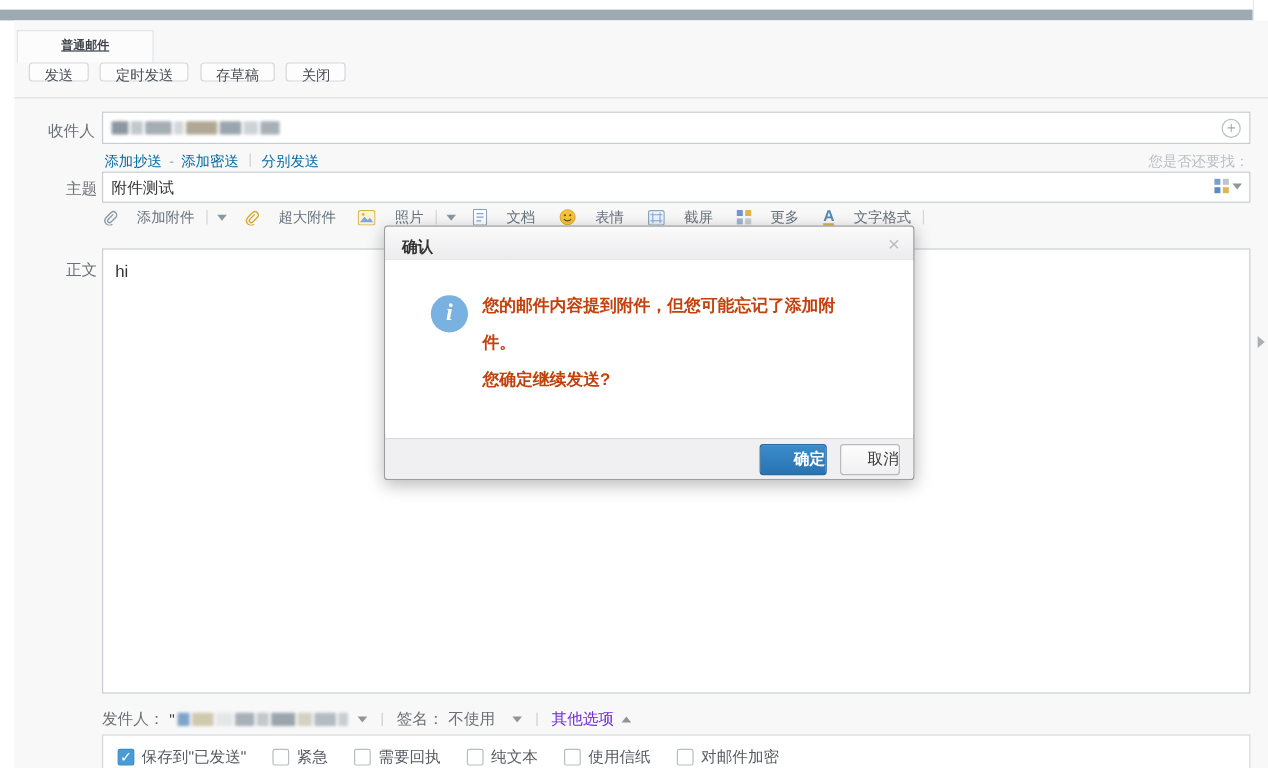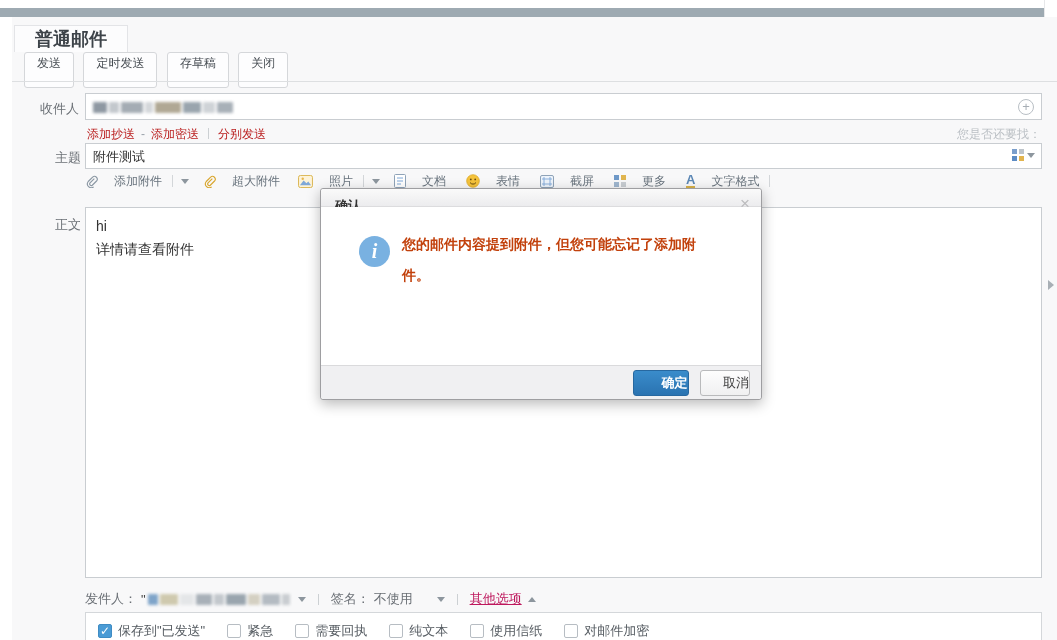--- a/index.html
+++ b/index.html
@@ -8,47 +8,47 @@
   .screen { position:relative; width:1057px; height:640px; overflow:hidden; background:#fff; }
 
   
   .topbar { position:absolute; top:8px; left:0; width:1044px; height:9px; background:#9eaab2; }
   .topbar-notch { position:absolute; top:0; left:1044px; width:13px; height:38px; background:#fff; border-left:1px solid #e7e8ea; }
 
   
   .content-bg { position:absolute; top:17px; left:12px; right:0; bottom:0; background:#f8f8f9; }
 
   
-  .tab { position:absolute; top:25px; height:27px; line-height:26px; text-align:center; font-size:18px; cursor:default; }
+  .tab { position:absolute; top:25px; height:27px; line-height:26px; text-align:center; font-size:10px; cursor:default;text-decoration:underline; }
   .tab.active { left:14px; width:114px; background:#fcfcfd; border:1px solid #e3e4e7; border-bottom:none; color:#3d4349; font-weight:bold; }
   .tab.inactive { left:129px; width:110px; background:#f2f2f4; border:1px solid #ebebee; border-bottom:none; color:#5a6066; }
 
   
   .btn-row { position:absolute; top:52px; left:24px; }
-  .act-btn { display:inline-block; height:36px; line-height:20px; padding:0 12px; margin-right:5px;
+  .act-btn { display:inline-block; height:16px; line-height:20px; padding:0 12px; margin-right:5px;
              background:#fdfdfe; border:1px solid #d5d7da; border-radius:3px; font-size:12px; color:#474d53; }
   .divider { position:absolute; top:81px; left:12px; right:0; height:1px; background:#dddfe1; }
 
   
   .f-label { position:absolute; font-size:13px; color:#6b7076; }
 
   
   .field { position:absolute; left:85px; width:957px; background:#fff; border:1px solid #c9cdd1; }
   .recipient-field { top:93px; height:27px; }
   .subject-field { top:143px; height:26px; font-size:13px; color:#333; padding:4px 30px 0 7px; }
 
   
   .mosaic { display:inline-flex; align-items:center; gap:2px; filter:blur(1.4px); vertical-align:middle; }
   .mosaic i { display:inline-block; height:11px; border-radius:1px; }
 
   .plus-btn { position:absolute; right:7px; top:5px; width:16px; height:16px; border:1px solid #b9bfc5; border-radius:50%;
               color:#a7aeb5; font-size:13px; line-height:14px; text-align:center; }
 
   .link-row { position:absolute; top:126px; left:85px; font-size:12px; color:#7e8891; }
-  .link-row a { color:#b91c1c; text-decoration:none; margin:0 2px; }
+  .link-row a { color:#0369a1; text-decoration:none; margin:0 2px; }
   .vsep { display:inline-block; width:1px; height:11px; background:#ccd0d3; margin:0 7px; vertical-align:-1px; }
   .dashsep { color:#9aa2aa; margin:0 4px; }
   .search-hint { position:absolute; top:126px; right:16px; font-size:12px; color:#babfc4; }
 
   .subj-icons { position:absolute; right:6px; top:5px; display:flex; align-items:center; gap:3px; }
   .grid-ico { display:inline-block; width:12px; height:12px; position:relative; }
   .grid-ico i { position:absolute; width:5px; height:5px; }
   .caret-down { display:inline-block; width:0; height:0; border-left:4px solid transparent; border-right:4px solid transparent; border-top:5px solid #8d969e; }
   .caret-up { display:inline-block; width:0; height:0; border-left:4px solid transparent; border-right:4px solid transparent; border-bottom:5px solid #8d969e; }
 
@@ -63,35 +63,35 @@
   .editor { position:absolute; left:85px; top:207px; width:957px; height:371px; background:#fff; border:1px solid #c9cdd1;
             font-size:14px; color:#333; padding:7px 10px; line-height:23px; }
 
   .side-arrow { position:absolute; left:1048px; top:280px; width:0; height:0;
                 border-top:5px solid transparent; border-bottom:5px solid transparent; border-left:6px solid #a8afb5; }
 
   
   .sender-row { position:absolute; top:590px; left:85px; font-size:13px; color:#6b7076; display:flex; align-items:center; }
   .sender-row .quote { color:#444; margin:0 2px 0 4px; }
   .sender-row .caret-down { margin-left:8px; }
-  .sig-val { margin-left:4px; margin-right:16px; }
-  .other-opts { color:#be185d;text-decoration:underline; }
+  .sig-val { margin-left:4px; margin-right:6px; }
+  .other-opts { color:#6d28d9; }
 
   
   .options-panel { position:absolute; left:85px; top:612px; width:957px; height:40px; background:#fff; border:1px solid #d4d7da; }
   .cb-row { position:absolute; top:9px; left:12px; display:flex; align-items:center; font-size:13px; color:#565c62; }
   .cb-item { display:inline-flex; align-items:center; margin-right:22px; }
   .cb { width:14px; height:14px; border:1px solid #b7bdc3; border-radius:2px; background:#fff; margin-right:6px; position:relative; }
   .cb.checked { background:#4a9bd5; border-color:#3f8cc4; }
   .cb.checked::after { content:"✓"; position:absolute; left:1px; top:-1px; color:#fff; font-size:12px; font-weight:bold; }
 
   
   .dialog { position:absolute; left:320px; top:188px; width:442px; height:212px; background:#fff;
             border:1px solid #9e9ea1; border-radius:3px; box-shadow:0 4px 14px rgba(0,0,0,.28); }
-  .dlg-header { position:relative; height:18px; background:linear-gradient(#fafafa,#ececee); border-bottom:1px solid #dcdcde;
+  .dlg-header { position:relative; height:28px; background:linear-gradient(#fafafa,#ececee); border-bottom:1px solid #dcdcde;
                 border-radius:3px 3px 0 0; }
   .dlg-title { position:absolute; left:14px; top:8px; font-size:13px; font-weight:bold; color:#333; }
   .dlg-close { position:absolute; right:11px; top:5px; font-size:17px; color:#bcbcbe; line-height:20px; }
   .dlg-body { position:relative; height:145px; background:#fff; }
   .info-icon { position:absolute; left:38px; top:29px; width:31px; height:31px; border-radius:50%; background:#79b1e1;
                color:#fff; text-align:center; font:italic bold 20px/30px "Liberation Serif",serif; }
   .dlg-msg { position:absolute; left:81px; top:22px; width:306px; font-size:14px; font-weight:bold; color:#c2410c; line-height:31px; }
   .dlg-q { margin-top:0; }
   .dlg-footer { position:absolute; left:0; right:0; bottom:0; height:34px; background:#f0f0f2; border-top:1px solid #dadadc;
                 border-radius:0 0 3px 3px; text-align:right; padding:4px 11px 0 0; }
@@ -216,21 +216,20 @@
     <span class="attach-item">
       <span class="fmt-a">A</span>
       <span>文字格式</span>
     </span>
     <span class="abar-sep"></span>
   </div>
 
   <span class="f-label" style="left:55px; top:216px;">正文</span>
   <div class="editor">
     <div>hi</div>
-    <div>详情请查看附件</div>
   </div>
 
   <div class="side-arrow"></div>
 
   <div class="sender-row">
     <span>发件人：</span>
     <span class="quote">"</span>
     <span class="mosaic">
       <i style="width:10px;background:#7fa4c9;"></i>
         <i style="width:18px;background:#cfc9ae;"></i>
@@ -283,20 +282,21 @@
 
   <div class="dialog">
     <div class="dlg-header">
       <span class="dlg-title">确认</span>
       <span class="dlg-close">×</span>
     </div>
     <div class="dlg-body">
       <span class="info-icon">i</span>
       <div class="dlg-msg">
         <div>您的邮件内容提到附件，但您可能忘记了添加附件。</div>
+        <div class="dlg-q">您确定继续发送?</div>
       </div>
     </div>
     <div class="dlg-footer">
       <span class="dlg-btn dlg-ok">确定</span>
       <span class="dlg-btn dlg-cancel">取消</span>
     </div>
   </div>
 
 </div>
 

